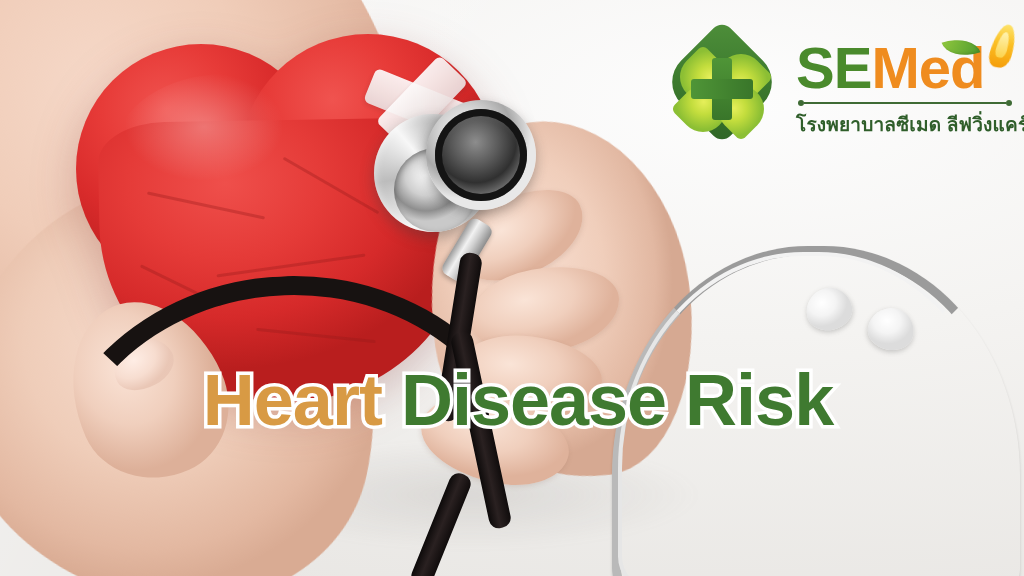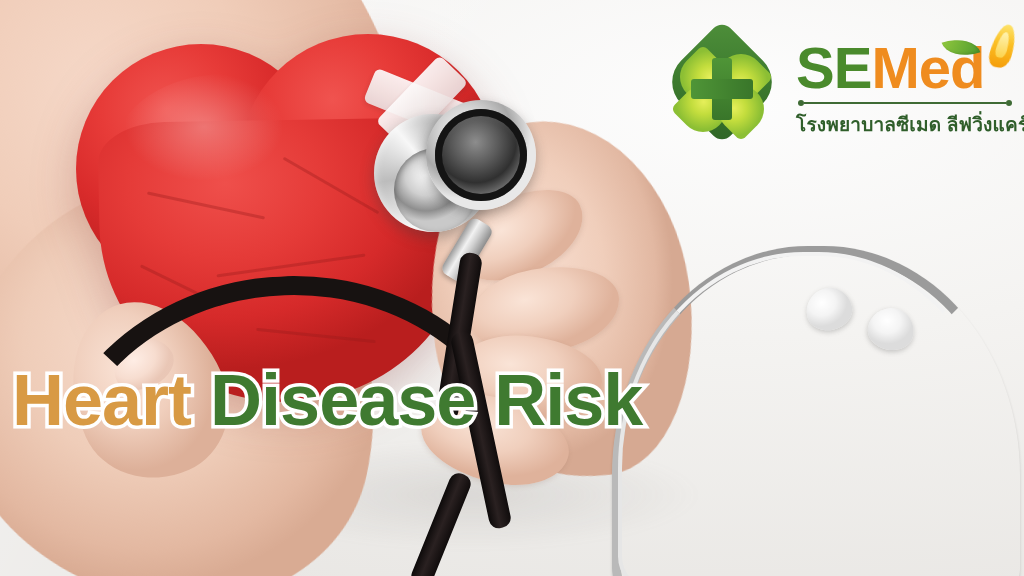--- a/index.html
+++ b/index.html
@@ -240,21 +240,21 @@
   }
   .p1{left:14px;top:24px;transform:rotate(135deg);}
   .p2{left:52px;top:24px;transform:rotate(225deg);}
   .p3{left:14px;top:56px;transform:rotate(45deg);}
   .p4{left:52px;top:56px;transform:rotate(315deg);}
   .cross-v{position:absolute;left:46px;top:28px;width:20px;height:62px;background:linear-gradient(180deg,#4f9537,#39762a);border-radius:3px;}
   .cross-h{position:absolute;left:25px;top:49px;width:62px;height:20px;background:linear-gradient(90deg,#4f9537,#39762a);border-radius:3px;}
 
   
   .headline{
-    position:absolute;left:12px;right:0;top:364px;text-align:left;
+    position:absolute;left:12px;right:0;top:364px;text-align:center;
     font-size:72px;font-weight:bold;letter-spacing:-1px;line-height:1;
     white-space:nowrap;
   }
   .headline span{
     -webkit-text-stroke:7px #ffffff;
     paint-order:stroke fill;
   }
   .h-orange{color:#d89a44;}
   .h-green{color:#3f7a30;}
 </style>

